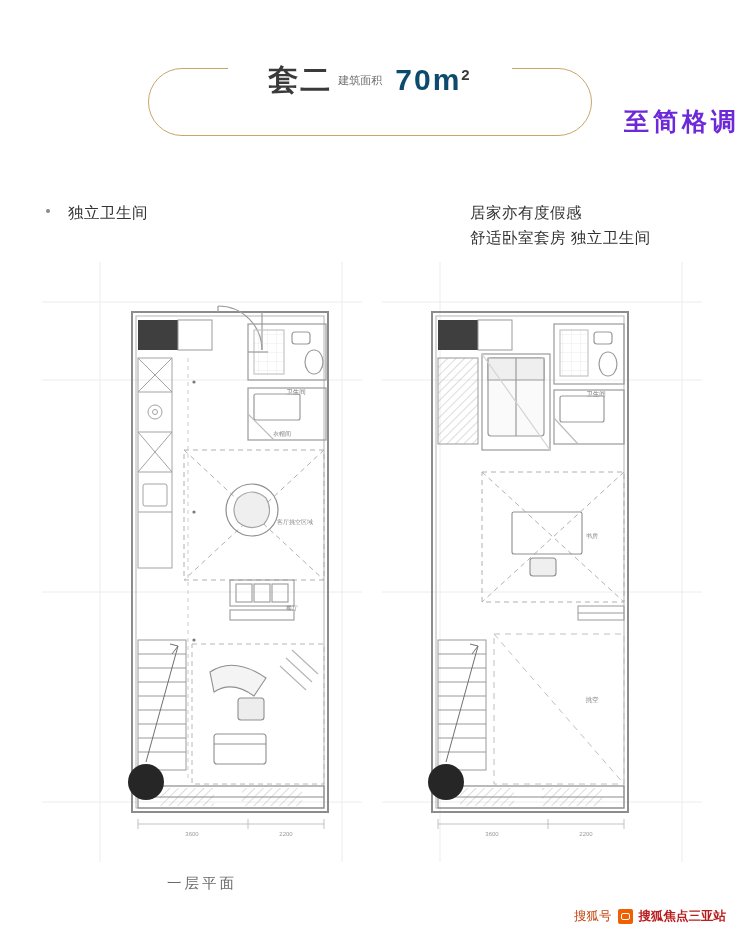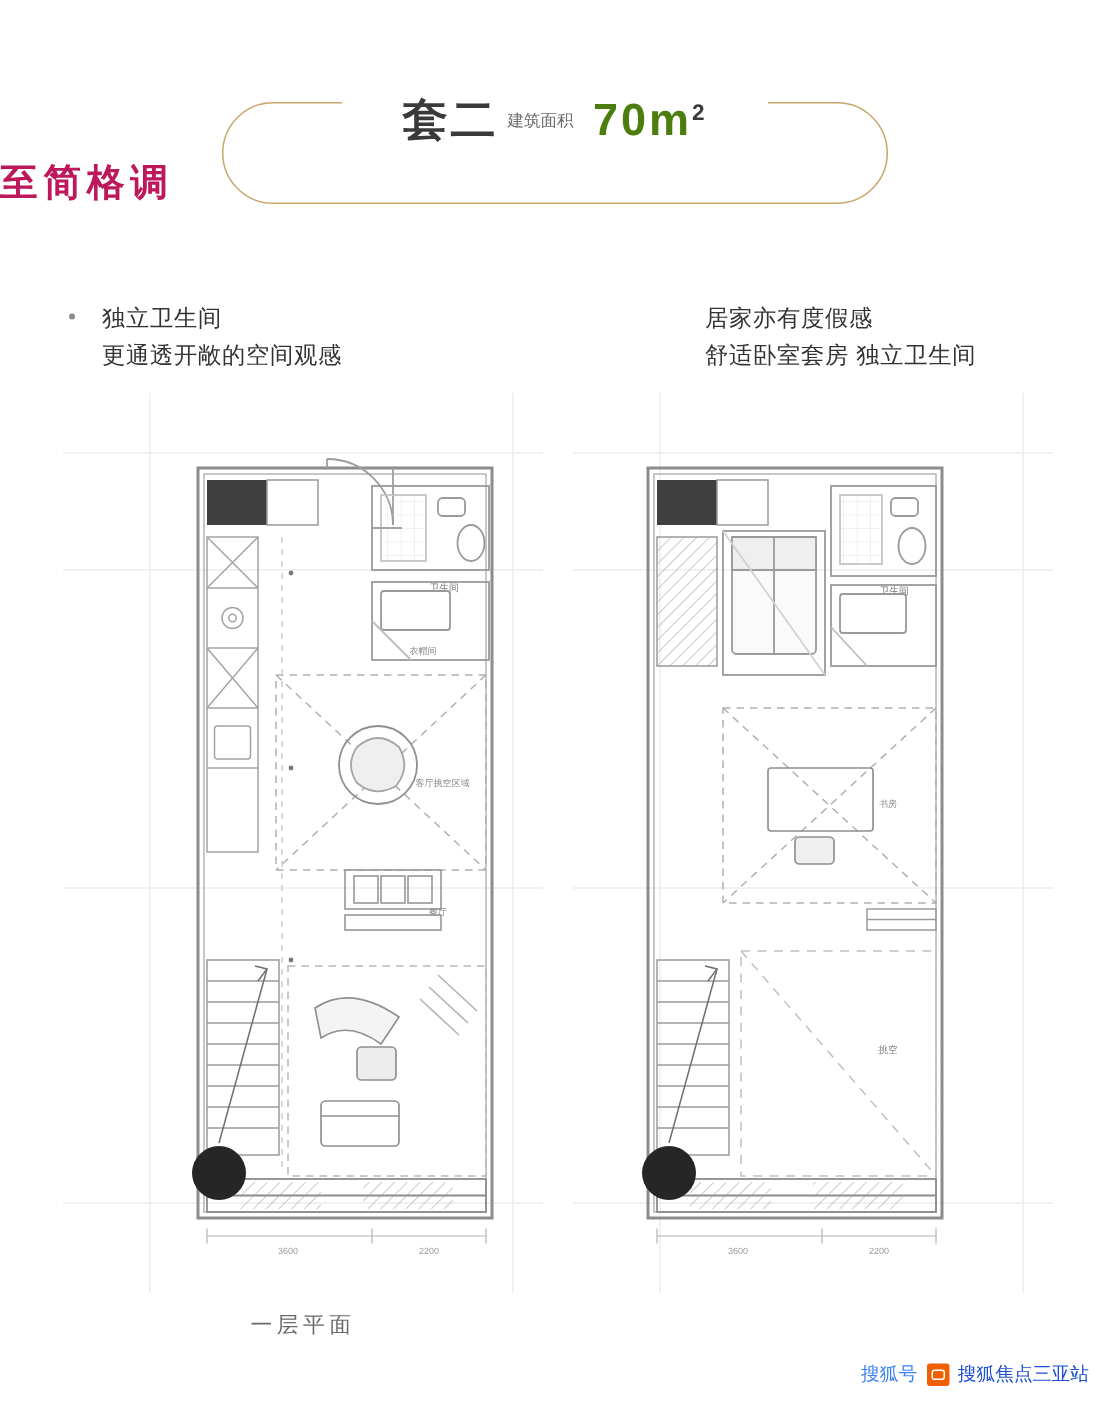--- a/index.html
+++ b/index.html
@@ -59,37 +59,37 @@
     font-weight: normal;
     letter-spacing: 0;
     color: #6b6b6b;
     vertical-align: 6px;
     margin-left: 6px;
     margin-right: 13px;
   }
   .title-line1 .t-area {
     font-size: 30px;
     font-weight: bold;
-    color: #4d7c0f;
+    color: #0c4a6e;
   }
   .title-line1 .t-sup {
     font-size: 15px;
     vertical-align: 10px;
     font-weight: bold;
   }
   .title-line2 {
     position: absolute;
     left: 0;
     top: 57px;
     width: 740px;
-    text-align: left;
+    text-align: right;
     font-size: 25px;
     font-weight: bold;
     letter-spacing: 4px;
-    color: #be185d;
+    color: #6d28d9;
   }
 
   
   .caption {
     position: absolute;
     font-size: 15.5px;
     line-height: 25px;
     color: #333333;
     letter-spacing: 0.5px;
     white-space: nowrap;
@@ -139,61 +139,60 @@
   .footer {
     position: absolute;
     right: 14px;
     bottom: 14px;
     display: flex;
     align-items: center;
     gap: 6px;
   }
   .footer-text {
     font-size: 12.5px;
-    color: #3b82f6;
+    color: #c2410c;
   }
   .footer-logo {
     width: 15px;
     height: 15px;
     background: #f06000;
     border-radius: 2px;
     position: relative;
   }
   .footer-logo:after {
     content: "";
     position: absolute;
     left: 3px; top: 4px;
     width: 9px; height: 7px;
     border: 1.5px solid #fff;
     border-radius: 2px;
     box-sizing: border-box;
   }
   .footer-brand {
     font-size: 12.5px;
-    color: #1d4ed8;
-    font-weight: normal;
+    color: #b91c1c;
+    font-weight: bold;
     text-align: right;
   }
 </style>
 </head>
 <body>
 
 <div class="header-wrap">
   <div class="header-pill"></div>
   <div class="header-mask-left"></div>
   <div class="title-line1">
     <span>套二</span><span class="t-small">建筑面积</span><span class="t-area">70m</span><span class="t-sup">2</span>
   </div>
   <div class="title-line2">至简格调</div>
 </div>
 
 <div class="bullet-dot"></div>
 <div class="caption caption-left">
   <div>独立卫生间</div>
-  <div>更通透开敞的空间观感</div>
 </div>
 <div class="caption caption-right">
   <div>居家亦有度假感</div>
   <div>舒适卧室套房  独立卫生间</div>
 </div>
 
 <div class="plans">
 
   <div class="plan plan-left">
     <svg class="plan-svg" width="320" height="600" viewBox="0 0 320 600" xmlns="http://www.w3.org/2000/svg">

